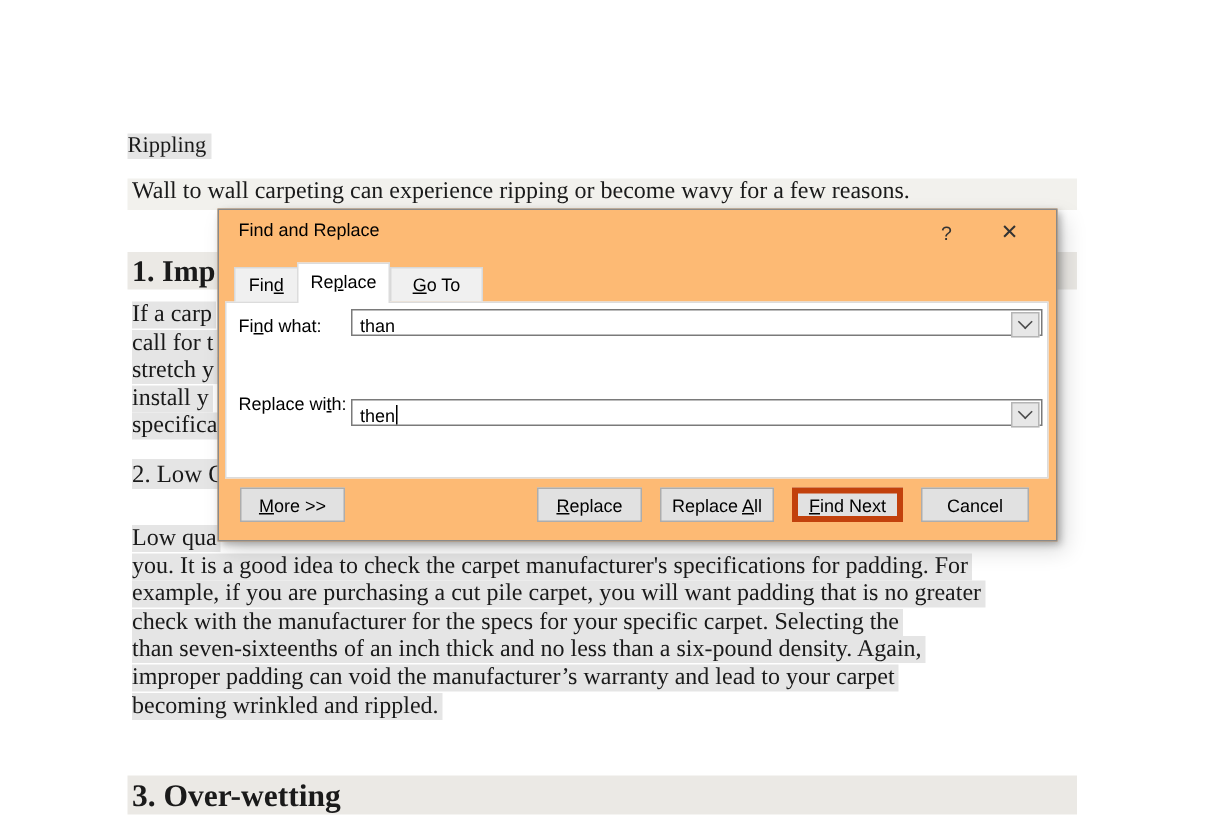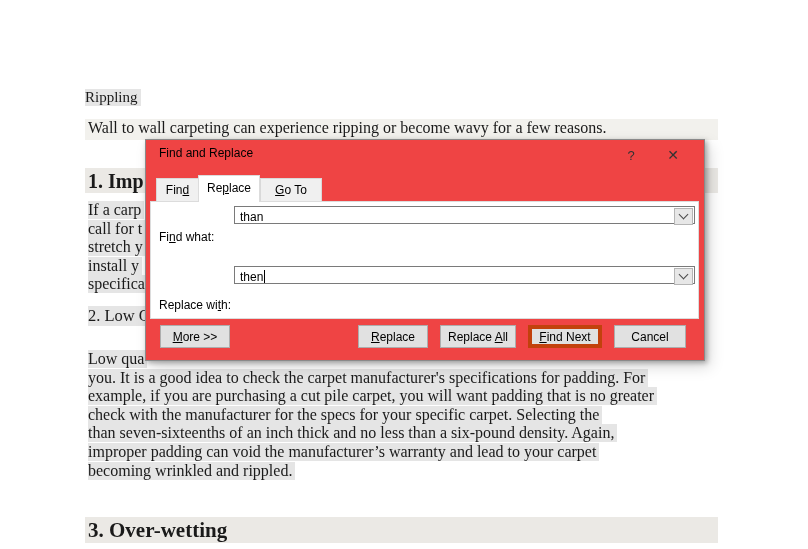--- a/index.html
+++ b/index.html
@@ -16,42 +16,42 @@
            white-space:nowrap; font-family:"Liberation Serif", serif; }
   #doc-h1 { top:168px; height:25px; font-size:20px; line-height:26px; }
   #doc-h3 { top:517px; height:26px; font-size:21px; line-height:26px; }
   .para { left:88px; font-size:16px; line-height:18.6px; white-space:nowrap; }
   #doc-p1 { top:201px; }
   #doc-h2 { left:88px; top:306px; font-size:16.5px; white-space:nowrap; }
   #doc-p2 { top:350px; }
 
   
   #dlg { position:absolute; left:145px; top:139px; width:560px; height:222px;
-         background:#ef4444; border:1px solid #8a8a8a;
+         background:#fdba74; border:1px solid #8a8a8a;
          box-shadow:2px 2px 5px rgba(0,0,0,0.30), 5px 6px 14px rgba(0,0,0,0.15);
          font-family:"Liberation Sans", sans-serif; font-size:12px; color:#000; }
   #dlg-title { position:absolute; left:13px; top:6px; font-size:12px; }
   .titlebtn { position:absolute; top:3px; height:24px; display:flex; align-items:center;
               justify-content:center; color:#333; cursor:default; }
   #dlg-help { left:468px; width:34px; font-size:13px; }
   #dlg-close { left:506px; width:42px; font-size:14px; font-family:"DejaVu Sans", sans-serif; }
 
   .tab { position:absolute; text-align:center; background:#f0f0f0;
          border:1px solid #d9d9d9; border-bottom:none; }
   #tab-find    { left:10px;  top:38px; width:43px;  height:34px; line-height:22px; }
   #tab-replace { left:52px;  top:35px; width:62px;  height:27px; line-height:25px;
                  background:#fff; border-color:#dcdcdc; z-index:3; }
   #tab-goto    { left:114px; top:38px; width:62px;  height:23px; line-height:22px; }
 
   #tab-panel { position:absolute; left:4px; top:61px; width:549px; height:118px;
                background:#fff; border:1px solid #dcdcdc; }
 
-  .fieldlabel { position:absolute; left:13px;margin-top:20px; }
+  .fieldlabel { position:absolute; left:13px; }
   #lbl-find { top:70px; }
-  #lbl-replace { top:138px; }
+  #lbl-replace { top:122px; }
   .combo { position:absolute; left:88px; width:461px; height:18px; background:#fff;
            border:1px solid #7a7a7a; }
   #combo-find { top:66px; }
   #combo-replace { top:126px; }
   .combo .val { position:absolute; left:5px; top:2px; line-height:16px; }
   .dropbtn { position:absolute; right:1px; top:1px; width:19px; height:17px;
              background:#e7e7e7; border:1px solid #b5b5b5; display:flex;
              align-items:center; justify-content:center; }
   .chev { width:7px; height:7px; border-right:1.5px solid #4a4a4a;
           border-bottom:1.5px solid #4a4a4a; transform:rotate(45deg); margin-top:-4px; }

